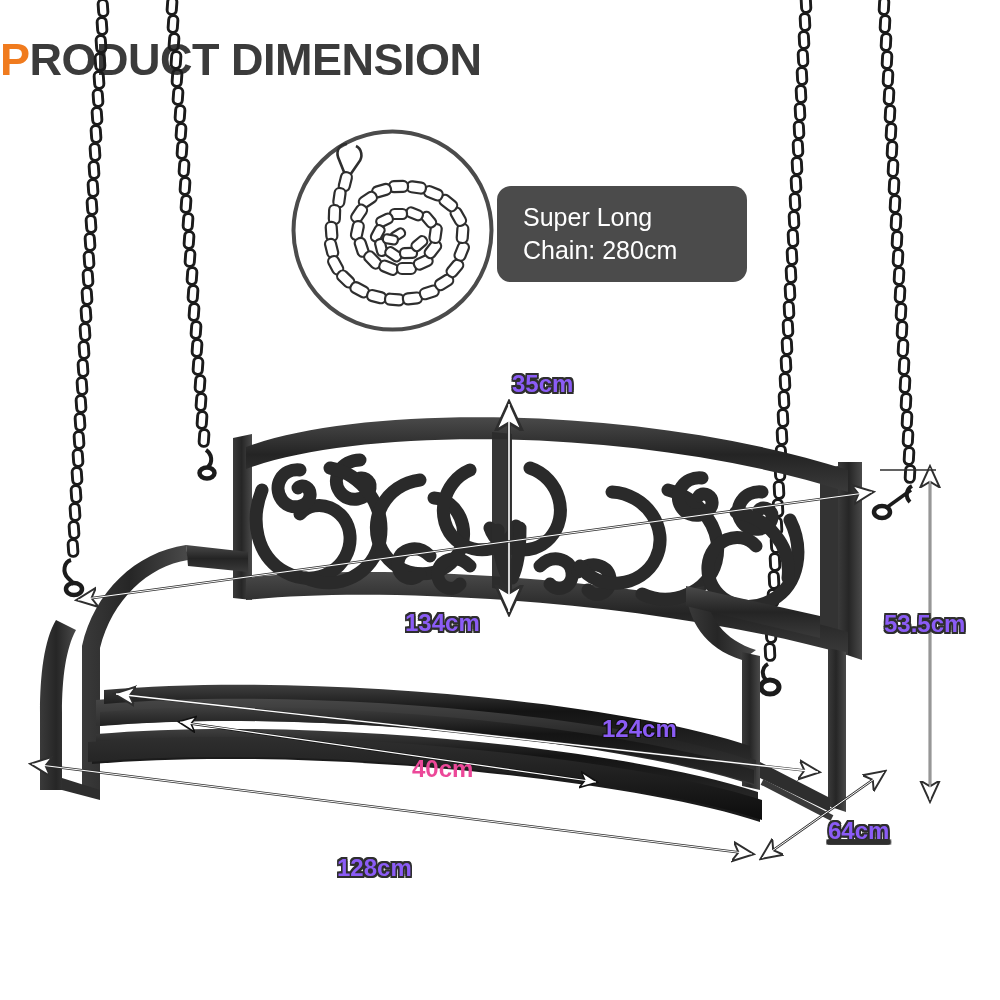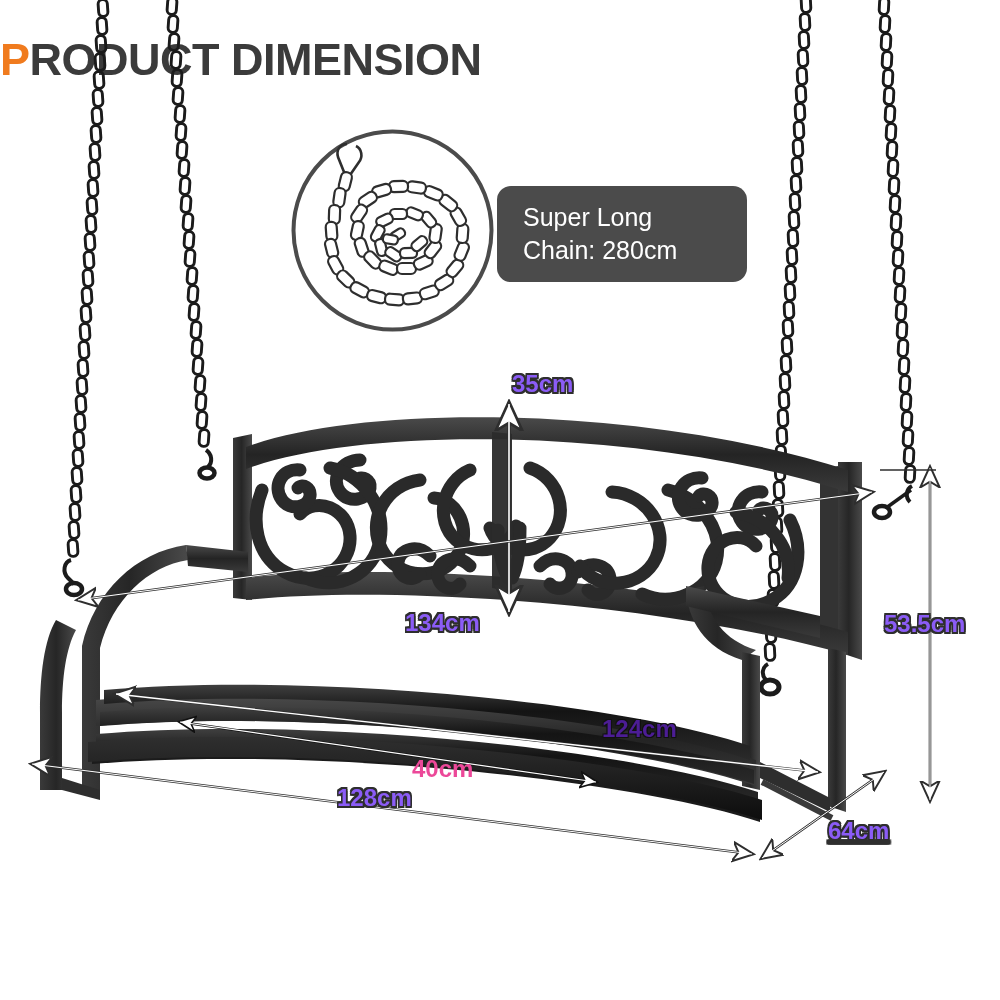--- a/index.html
+++ b/index.html
@@ -86,21 +86,21 @@
     color: #8b5cf6;
     -webkit-text-stroke: 2px #2e2e2e;
     paint-order: stroke fill;
     text-shadow:
       -1.6px -1.6px 0 #2e2e2e,  1.6px -1.6px 0 #2e2e2e,
       -1.6px  1.6px 0 #2e2e2e,  1.6px  1.6px 0 #2e2e2e,
       -1.6px 0 0 #2e2e2e, 1.6px 0 0 #2e2e2e,
        0 -1.6px 0 #2e2e2e, 0 1.6px 0 #2e2e2e;
   }
   .dim-label.onwhite {
-    color: #4c1d95;
+    color: #8b5cf6;
     text-shadow:
       -1px -1px 0 #111, 1px -1px 0 #111,
       -1px  1px 0 #111, 1px  1px 0 #111;
   }
   .dim-label.plainwhite {
     color: #ec4899;
   }
 
   #swing-svg, #dim-svg {
     position: absolute;
@@ -512,19 +512,19 @@
   </svg>
 
   <div class="dim-label outline" style="left:512px; top:370px;">35cm</div>
 
   <div class="dim-label outline" style="left:405px; top:609px;">134cm</div>
 
   <div class="dim-label onwhite" style="left:602px; top:715px;">124cm</div>
 
   <div class="dim-label plainwhite" style="left:412px; top:755px;">40cm</div>
 
-  <div class="dim-label outline" style="left:337px; top:784px;">128cm</div>
+  <div class="dim-label outline" style="left:337px; top:854px;">128cm</div>
 
   <div class="dim-label outline" style="left:828px; top:817px;text-decoration:underline;">64cm</div>
 
   <div class="dim-label outline" style="left:884px; top:610px;">53.5cm</div>
 
 </div>
 
 </body></html>

